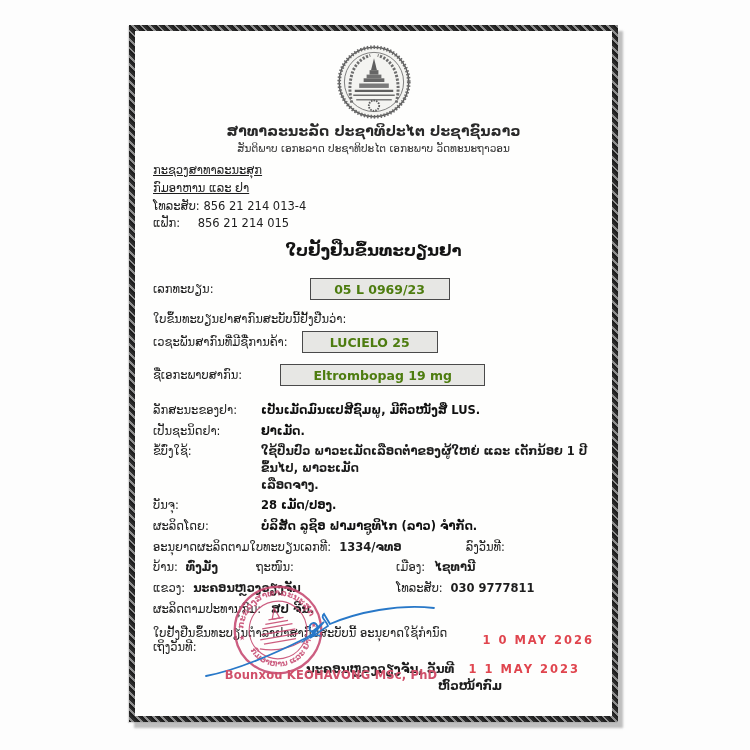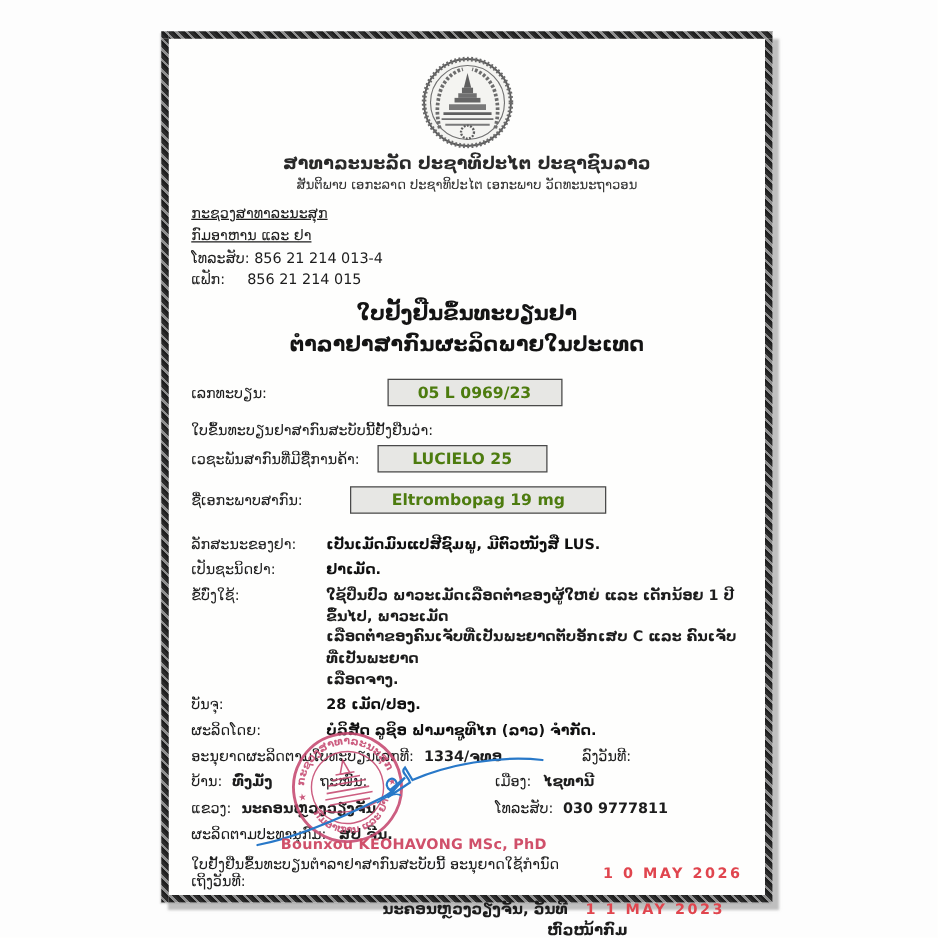--- a/index.html
+++ b/index.html
@@ -100,21 +100,20 @@
       <span>856 21 214 013-4</span>
     </div>
     <div class="contact">
       <span>ແຟັກ:</span>
       <span class="fax-val">856 21 214 015</span>
     </div>
   </div>
 
   <div class="center doc-title">
     <div>ໃບຢັ້ງຢືນຂຶ້ນທະບຽນຢາ</div>
-    <div>ຕຳລາຢາສາກົນຜະລິດພາຍໃນປະເທດ</div>
   </div>
 
   <div class="row reg-row">
     <span>ເລກທະບຽນ:</span>
     <span class="gbox">05 L 0969/23</span>
   </div>
 
   <div class="certify">ໃບຂຶ້ນທະບຽນຢາສາກົນສະບັບນີ້ຢັ້ງຢືນວ່າ:</div>
 
   <div class="row trade-row">
@@ -136,21 +135,20 @@
 
     <div class="drow">
       <span class="dlabel">ເປັນຊະນິດຢາ:</span>
       <span class="dval">ຢາເມັດ.</span>
     </div>
 
     <div class="drow">
       <span class="dlabel">ຂໍ້ບົ່ງໃຊ້:</span>
       <span class="ind-lines">
         <div>ໃຊ້ປິ່ນປົວ ພາວະເມັດເລືອດຕ່ຳຂອງຜູ້ໃຫຍ່ ແລະ ເດັກນ້ອຍ 1 ປີຂຶ້ນໄປ, ພາວະເມັດ</div>
-        <div>ເລືອດຕ່ຳຂອງຄົນເຈັບທີ່ເປັນພະຍາດຕັບອັກເສບ C ແລະ ຄົນເຈັບທີ່ເປັນພະຍາດ</div>
         <div>ເລືອດຈາງ.</div>
       </span>
     </div>
 
     <div class="drow">
       <span class="dlabel">ບັນຈຸ:</span>
       <span class="dval">28 ເມັດ/ປອງ.</span>
     </div>
 
     <div class="drow">

